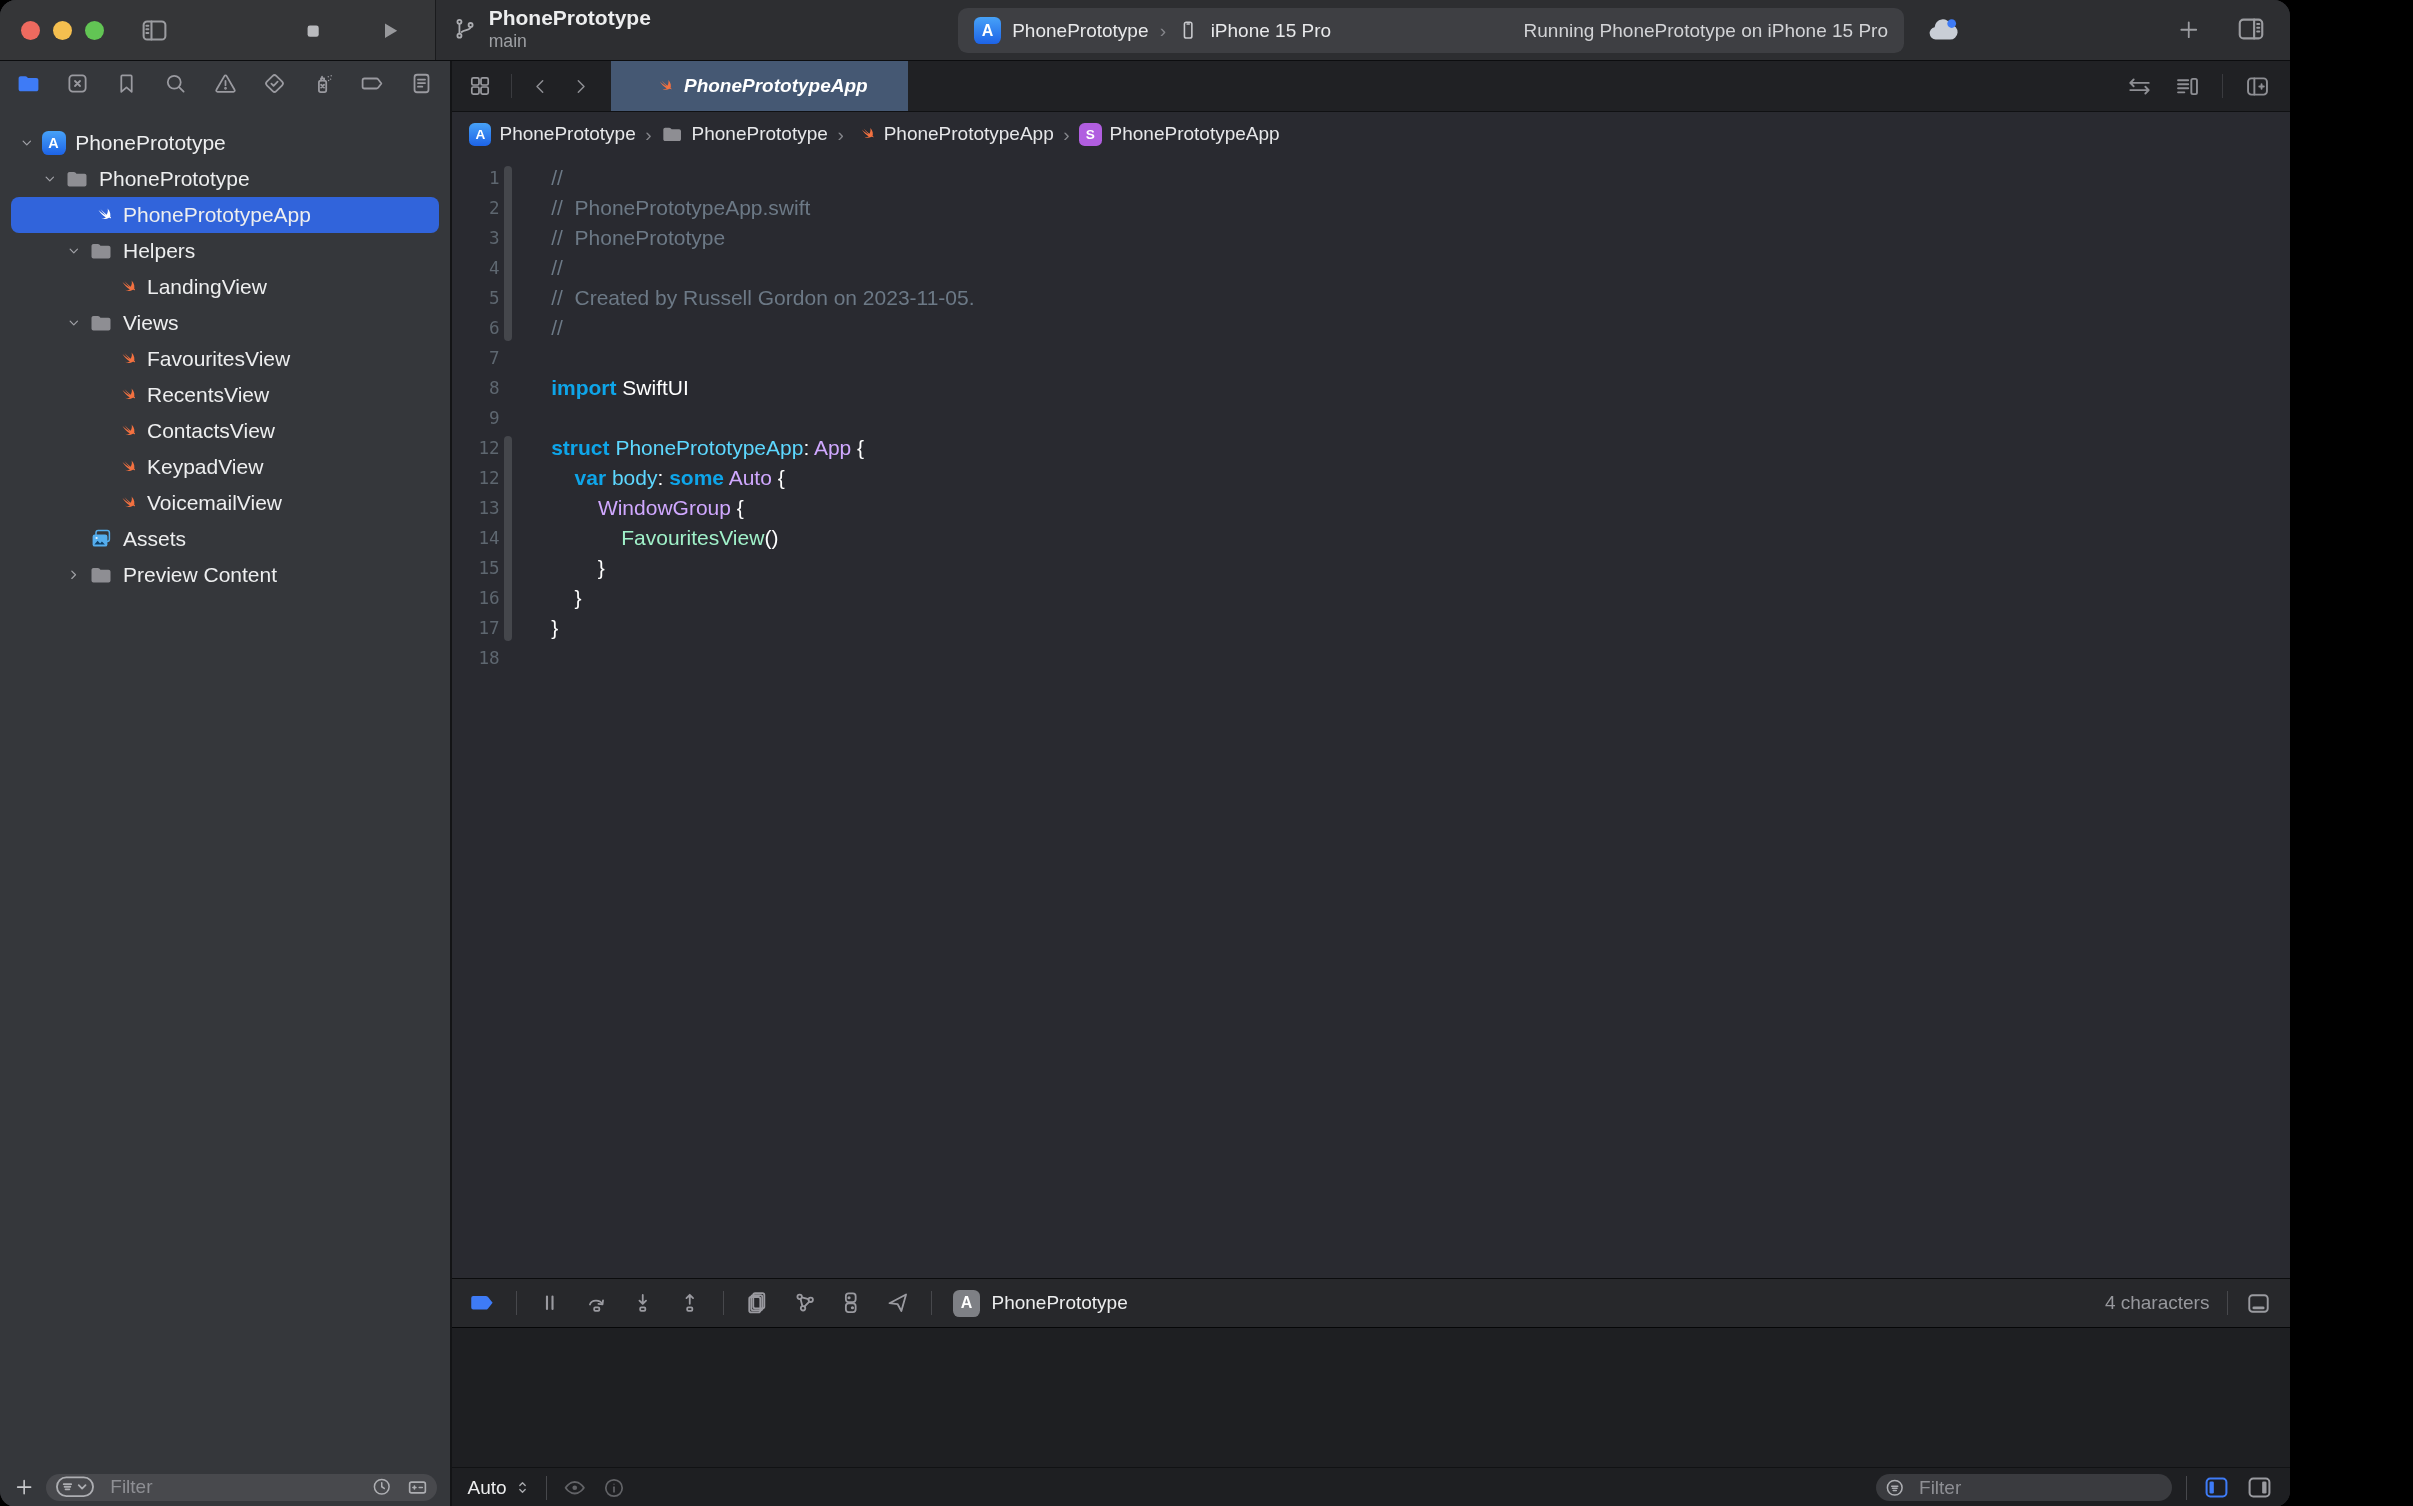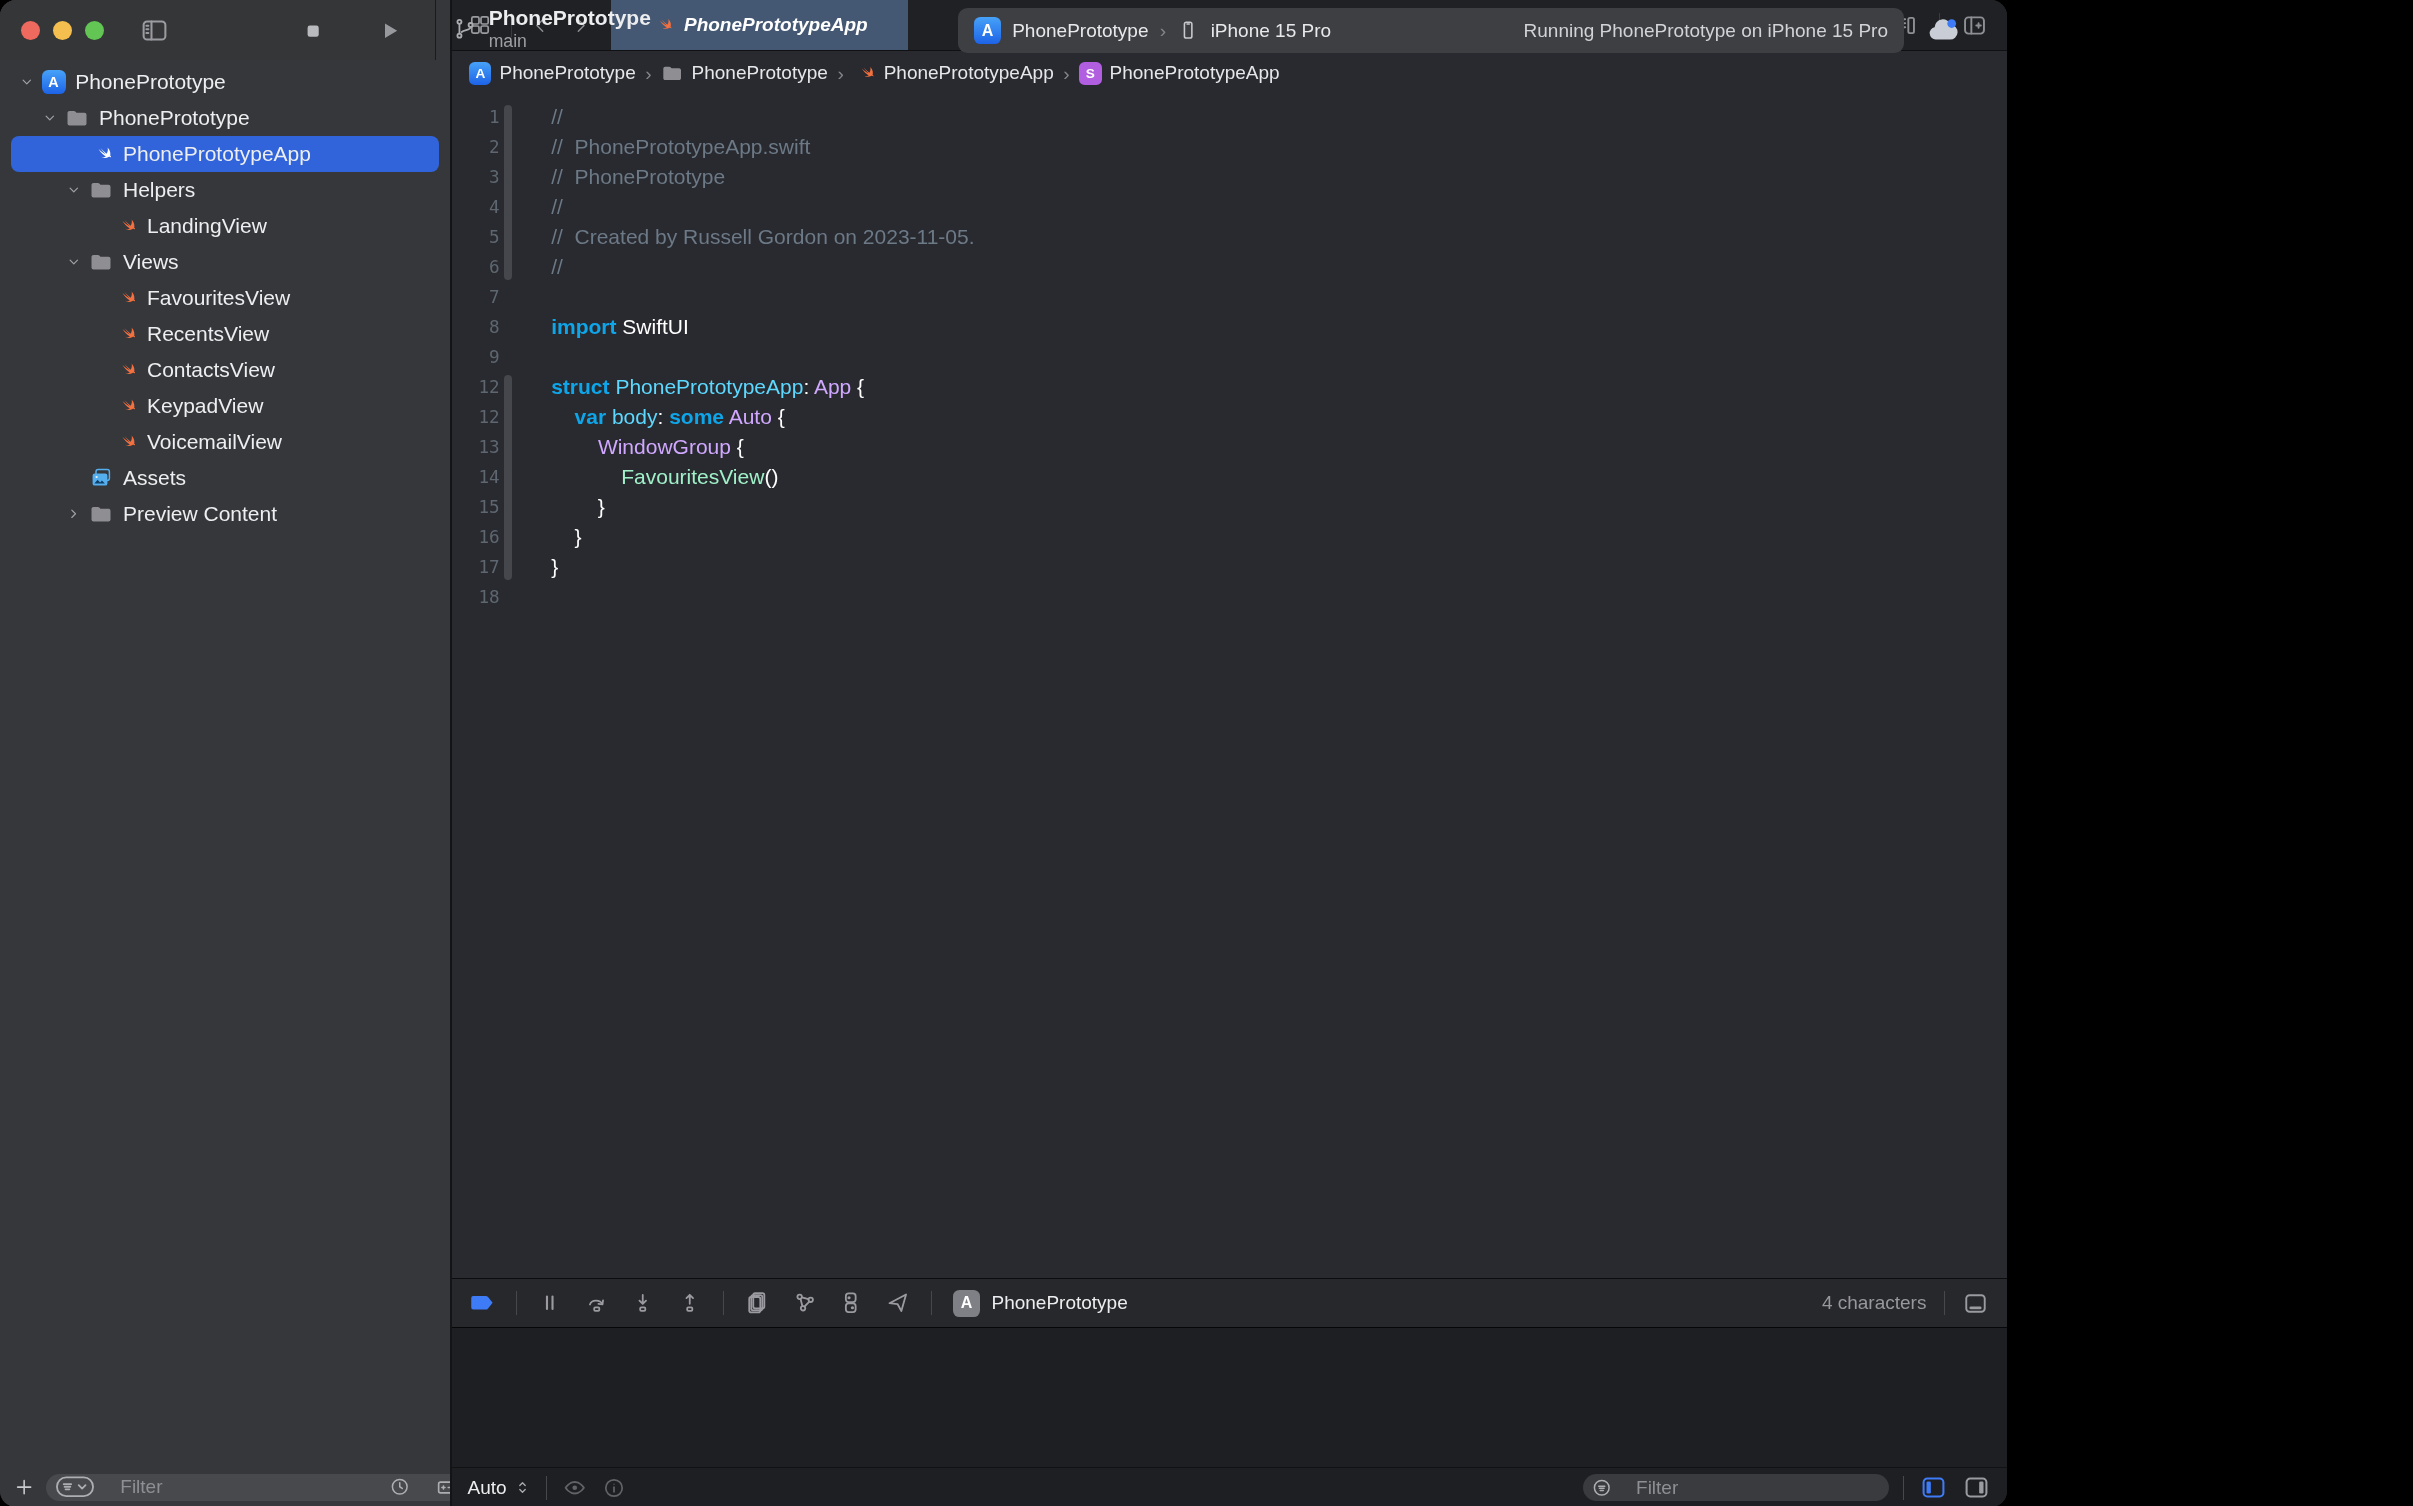--- a/index.html
+++ b/index.html
@@ -1,19 +1,19 @@
 <!DOCTYPE html>
 <html style="font-size:12.8px"><head>
 <meta charset="utf-8">
 <style>
   *{box-sizing:border-box;margin:0;padding:0;font-family:"Liberation Sans",sans-serif;}
   html,body{width:2413px;height:1507px;background:#000;overflow:hidden;}
   button{background:none;border:none;color:inherit;cursor:default;}
   input{background:transparent;border:none;outline:none;}
-  .window{position:relative;width:2007px;height:1507px;border-radius:16px;overflow:hidden;background:#292A30;display:flex;flex-direction:row;}
+  .window{position:relative;width:2290px;height:1507px;border-radius:16px;overflow:hidden;background:#292A30;display:flex;flex-direction:column;}
   .ic{width:24px;height:24px;display:block;stroke:currentColor;fill:none;stroke-width:1.7;stroke-linecap:round;stroke-linejoin:round;}
   .badge{display:inline-flex;align-items:center;justify-content:center;color:#fff;font-weight:700;flex:0 0 auto;}
   .badge-blue{background:linear-gradient(180deg,#47A2F8,#1D63E7);}
   .badge-gray{background:#7E8085;}
   .badge-purple{background:#B15EE0;}
 
   
   .toolbar{position:relative;height:61px;background:#2D2E31;border-bottom:1.6px solid #0C0D0F;flex:0 0 auto;}
   .tb-leftzone{position:absolute;left:0;top:0;width:436px;height:100%;background:#353638;border-right:1.6px solid #1A1B1D;}
   .traffic{position:absolute;left:21px;top:21px;display:flex;gap:12.8px;}
@@ -51,21 +51,21 @@
   .tree-ic{width:24px;height:24px;flex:0 0 auto;margin-right:9.6px;display:flex;align-items:center;justify-content:center;}
   .tree-ic .badge{width:24px;height:24px;border-radius:6.4px;font-size:14.4px;}
   .tree-folder{color:#8E8E93;}
   .swift-orange{color:#F37140;}
   .swift-white{color:#FFFFFF;}
   .tree-label{white-space:nowrap;}
 
   
   .sidebar-bottom{height:40px;flex:0 0 auto;display:flex;align-items:center;padding:0 12.8px;gap:11.2px;}
   .plus-small{color:#C9CACD;}
-  .filter-pill{flex:1;height:27px;border-radius:13.6px;background:#48494D;display:flex;align-items:center;padding:0 8px;gap:24px;color:#ADAEB2;}
+  .filter-pill{flex:1;height:27px;border-radius:13.6px;background:#48494D;display:flex;align-items:center;padding:0 8px;gap:14px;color:#ADAEB2;}
   .filter-pill input{flex:1;color:#DDDEE0;font-size:19px;min-width:0;}
   .filter-pill input::placeholder{color:#8E8F94;}
   .ic-wide{width:42px;height:25.5px;}
 
   
   .tabbar{height:51px;background:#202124;border-bottom:1.6px solid #101113;display:flex;align-items:center;flex:0 0 auto;color:#8A8B90;}
   .tabbar .lead{display:flex;align-items:center;gap:19px;padding:0 16px;}
   .tb-vdiv{width:0.8px;height:24px;background:#3A3B3F;}
   .tab{height:100%;min-width:297px;background:#455873;display:flex;align-items:center;justify-content:center;gap:11.2px;color:#FFFFFF;font-size:19px;font-style:italic;font-weight:600;margin-left:3.2px;}
   .tab .ic{width:22.3px;height:22.3px;}

